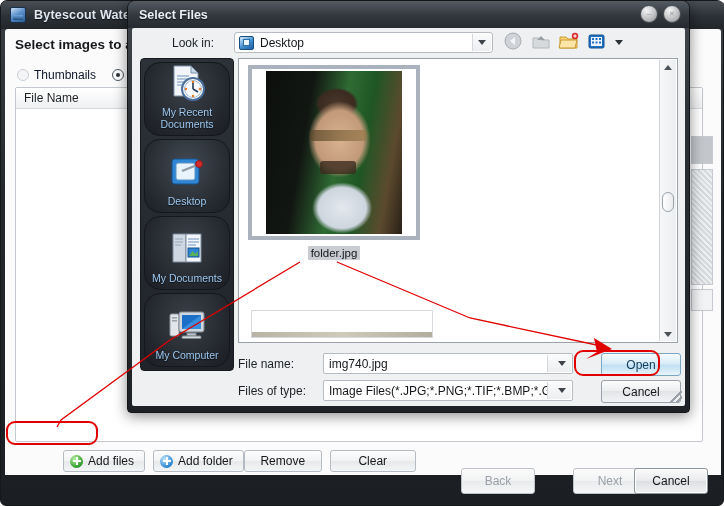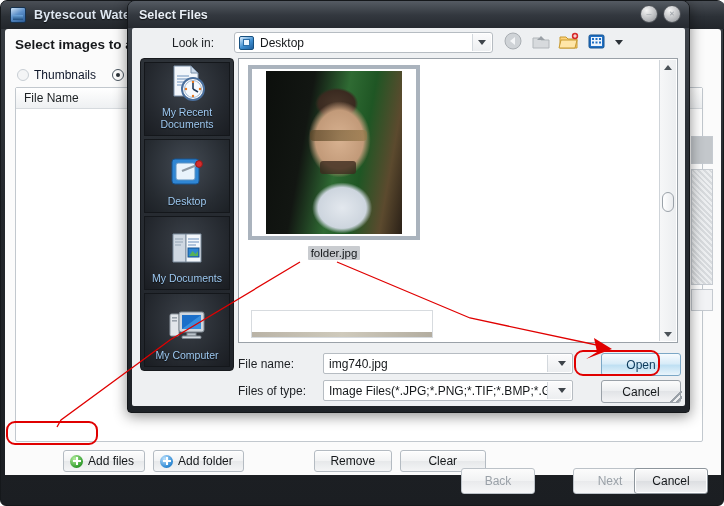--- a/index.html
+++ b/index.html
@@ -105,21 +105,21 @@
     position: relative;
   }
   .btn .plus.green { background: radial-gradient(circle at 35% 30%, #b6f0a0, #2f9b2b 70%, #1d6a1a); }
   .btn .plus.blue  { background: radial-gradient(circle at 35% 30%, #bfe4ff, #2a86d2 70%, #1a5c96); }
   .btn .plus:before, .btn .plus:after {
     content:""; position:absolute; background:#fff;
   }
   .btn .plus:before { left:2.5px; top:5.5px; width:8px; height:2px; }
   .btn .plus:after  { top:2.5px; left:5.5px; height:8px; width:2px; }
   .btn.sep { margin-left: 8px; }
-  .btn.spacer { margin-left: 70px; }
+  .btn.spacer { }
 
   .wizard-bar { position: absolute; left: 4px; top: 458px; width: 716px; height: 44px; }
   .wizard-btn {
     position: absolute; top: 9px; height: 24px; width: 72px;
     border: 1px solid #bcc2c8; border-radius: 3px;
     background: linear-gradient(180deg,#fcfcfc,#f1f2f3 50%,#e9eaec 51%,#f6f7f8);
     font-size: 12px; color: #9aa1a8;
     display: flex; align-items: center; justify-content: center;
   }
   .wizard-btn.enabled {
@@ -195,21 +195,21 @@
   .tool-icons { position: absolute; left: 370px; top: 3px; display: flex; align-items: center; gap: 6px; }
   .tool-ic { width: 22px; height: 21px; position: relative; }
 
   .places {
     position: absolute; left: 8px; top: 30px; width: 94px; height: 313px;
     background: linear-gradient(180deg,#2d3238,#20242a);
     border: 1px solid #171a1e; border-radius: 4px; box-sizing: border-box;
     padding: 3px; display: flex; flex-direction: column; gap: 3px;
   }
   .place {
-    flex: 1; border-radius: 0;
+    flex: 1; border-radius: 16px;
     background: radial-gradient(ellipse at 50% 35%, #3b4149 0%, #23272d 70%, #1a1d22 100%);
     border: 1px solid #14171b;
     display: flex; flex-direction: column; align-items: center; justify-content: flex-end;
     padding-bottom: 5px; box-sizing: border-box;
   }
   .place.active { background: radial-gradient(ellipse at 50% 35%, #434a53 0%, #262b31 70%, #1c2025 100%); }
   .place-ic { width: 42px; height: 40px; margin-bottom: 3px; position: relative; }
   .place-lbl {
     font-size: 10.5px; color: #9cc7ef; text-align: center; line-height: 12px;
     text-shadow: 0 1px 1px #0b0e11;

